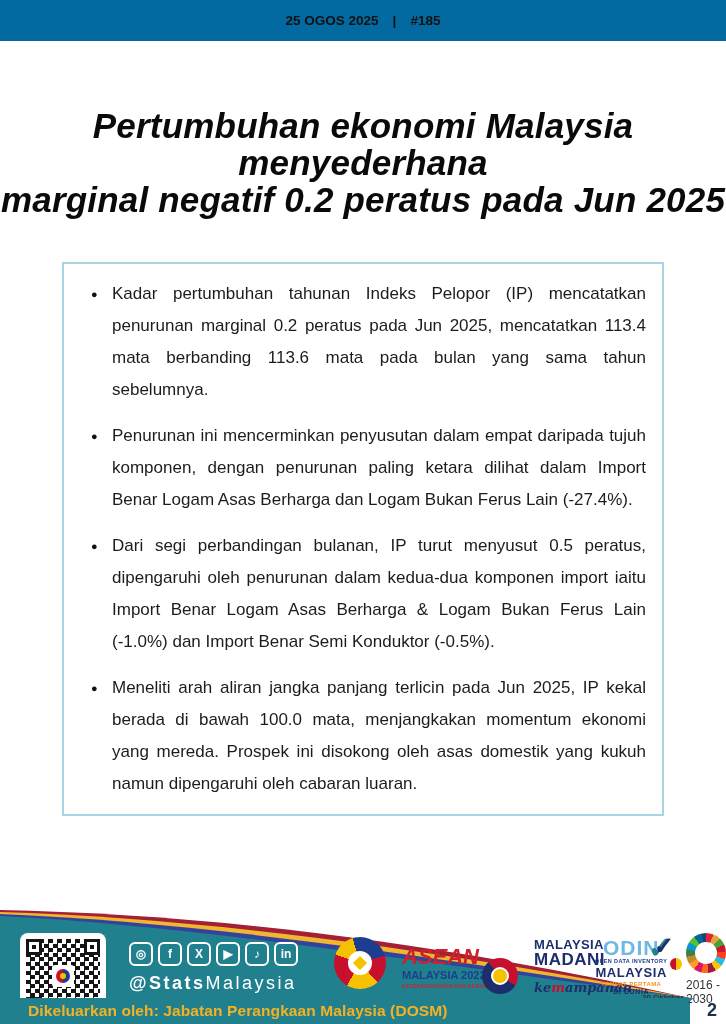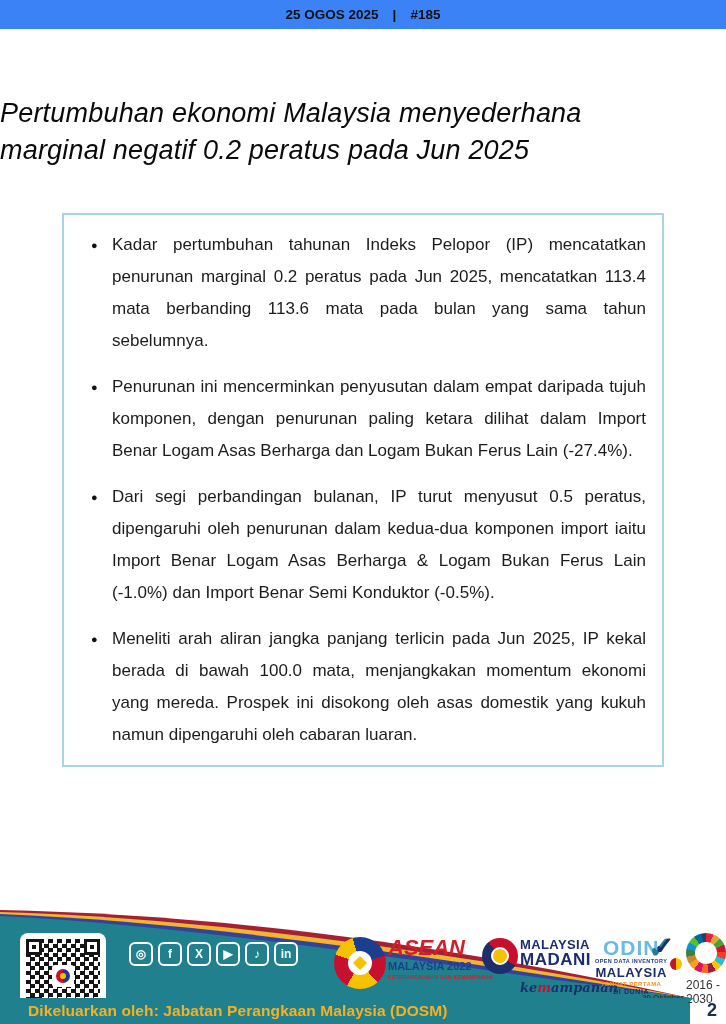--- a/index.html
+++ b/index.html
@@ -1,25 +1,25 @@
 <!DOCTYPE html>
 <html><head>
 <meta charset="utf-8">
 <style>
   html,body{margin:0;padding:0;}
   body{background:#888;font-family:"Liberation Sans",sans-serif;}
   .page{position:relative;width:726px;height:1024px;background:#ffffff;overflow:hidden;margin:0 auto;}
 
   
-  .top-strip{height:29px;background:#3b82f6;display:flex;align-items:center;justify-content:center;
+  .top-strip{height:41px;background:#0369a1;display:flex;align-items:center;justify-content:center;
              gap:14px;font-weight:bold;font-size:13.5px;color:#111;}
 
   
-  .title{margin-top:66px;font-style:italic;font-weight:400;
-         font-size:27px;line-height:37px;color:#0a0a0a;letter-spacing:.2px;}
+  .title{margin-top:66px;text-align:center;font-style:italic;font-weight:700;
+         font-size:35px;line-height:37px;color:#0a0a0a;letter-spacing:.2px;}
   .title span{display:block;}
 
   
   .hl-box{box-sizing:border-box;width:602px;margin:44px auto 0 auto;border:2px solid #a9d4e4;
           background:#fff;padding:14px 14px 14px 12px;}
   .hl-box ul{list-style:none;margin:0;padding:0;}
   .hl-box li{display:grid;grid-template-columns:36px 1fr;margin-bottom:14px;}
   .hl-box li:last-child{margin-bottom:0;}
   .dot{font-size:11px;line-height:32px;padding-left:15px;color:#111;}
   .hl-text{font-size:17px;line-height:32px;color:#1c1c1c;text-align:justify;padding-right:2px;}
@@ -43,21 +43,21 @@
 
   .social{position:absolute;left:129px;top:62px;color:#fff;}
   .icon-row{display:flex;gap:5px;}
   .s-icon{width:24px;height:24px;border:2px solid #fff;border-radius:6px;box-sizing:border-box;
           display:flex;align-items:center;justify-content:center;font-weight:bold;font-size:12px;color:#fff;}
   .handle{margin-top:7px;font-size:18px;letter-spacing:2.5px;color:#fff;}
   .handle b{font-weight:bold;}
   .handle span.light{font-weight:normal;}
 
   
-  .logo{position:absolute;display:flex;align-items:flex-start;gap:2px;}
+  .logo{position:absolute;display:flex;align-items:flex-end;gap:16px;}
   .asean{left:334px;top:57px;}
   .asean-swirl{width:52px;height:52px;border-radius:50%;
       background:conic-gradient(from 210deg,#c8102e 0 22%,#f6c200 22% 37%,#1d3d8f 37% 62%,#c8102e 62% 80%,#f6c200 80% 100%);
       position:relative;flex:0 0 auto;}
   .asean-swirl::after{content:"";position:absolute;left:14px;top:14px;width:24px;height:24px;border-radius:50%;background:#fff;}
   .asean-swirl::before{content:"";position:absolute;left:21px;top:21px;width:10px;height:10px;background:#f6c200;transform:rotate(45deg);z-index:1;}
   .asean-text{display:flex;flex-direction:column;line-height:1;}
   .asean-name{color:#d0202c;font-weight:800;font-size:22px;font-style:italic;}
   .asean-sub{color:#1d3d8f;font-weight:800;font-size:11px;margin-top:2px;}
   .asean-tag{color:#d0202c;font-weight:bold;font-size:5px;margin-top:3px;letter-spacing:.3px;}
@@ -162,20 +162,23 @@
 
     <div class="social">
       <div class="icon-row">
         <span class="s-icon">◎</span>
         <span class="s-icon">f</span>
         <span class="s-icon">X</span>
         <span class="s-icon">▶</span>
         <span class="s-icon">♪</span>
         <span class="s-icon">in</span>
       </div>
+      <div class="handle">
+        <b>@Stats</b><span class="light">Malaysia</span>
+      </div>
     </div>
 
     <div class="logo asean">
       <span class="asean-swirl"></span>
       <span class="asean-text">
         <span class="asean-name">ASEAN</span>
         <span class="asean-sub">MALAYSIA 2022</span>
         <span class="asean-tag">KETERANGKUMAN DAN KEMAMPANAN</span>
       </span>
     </div>

